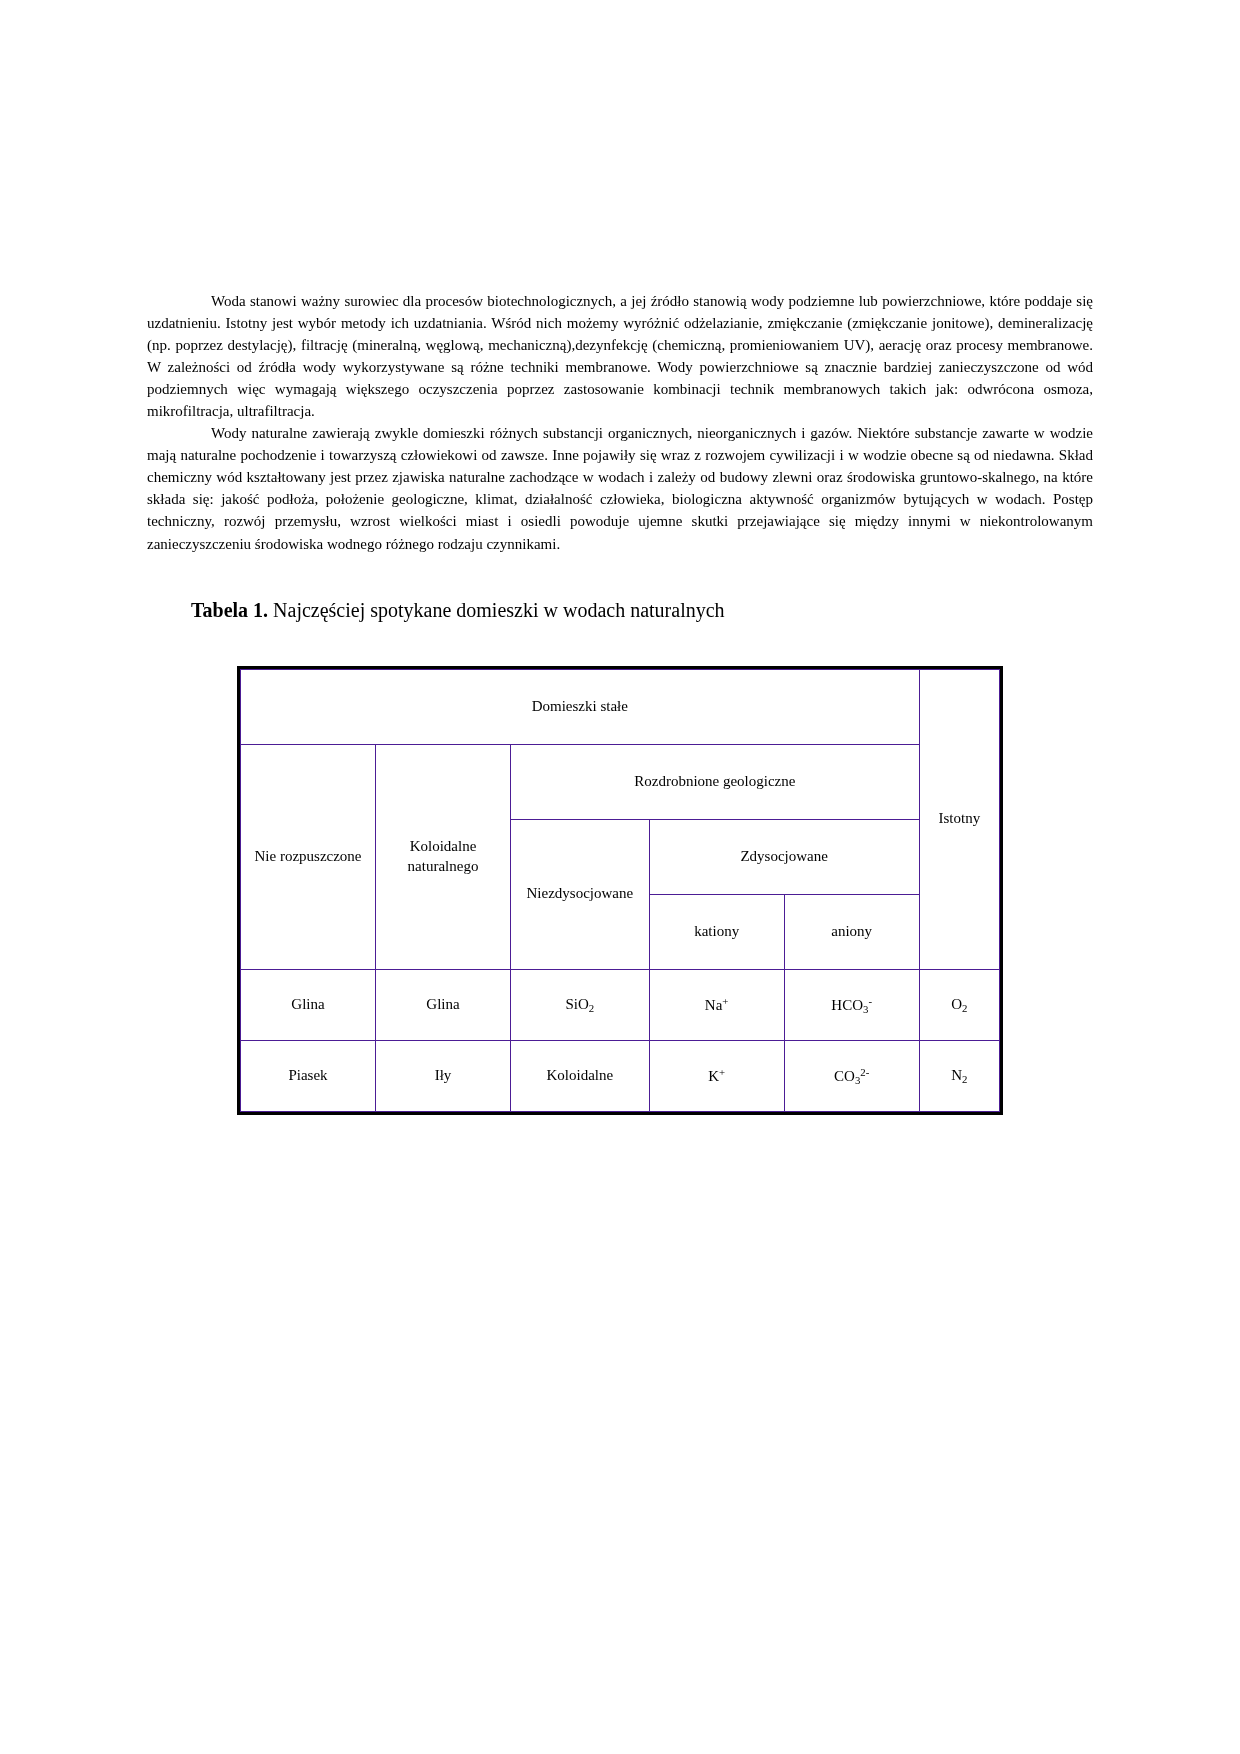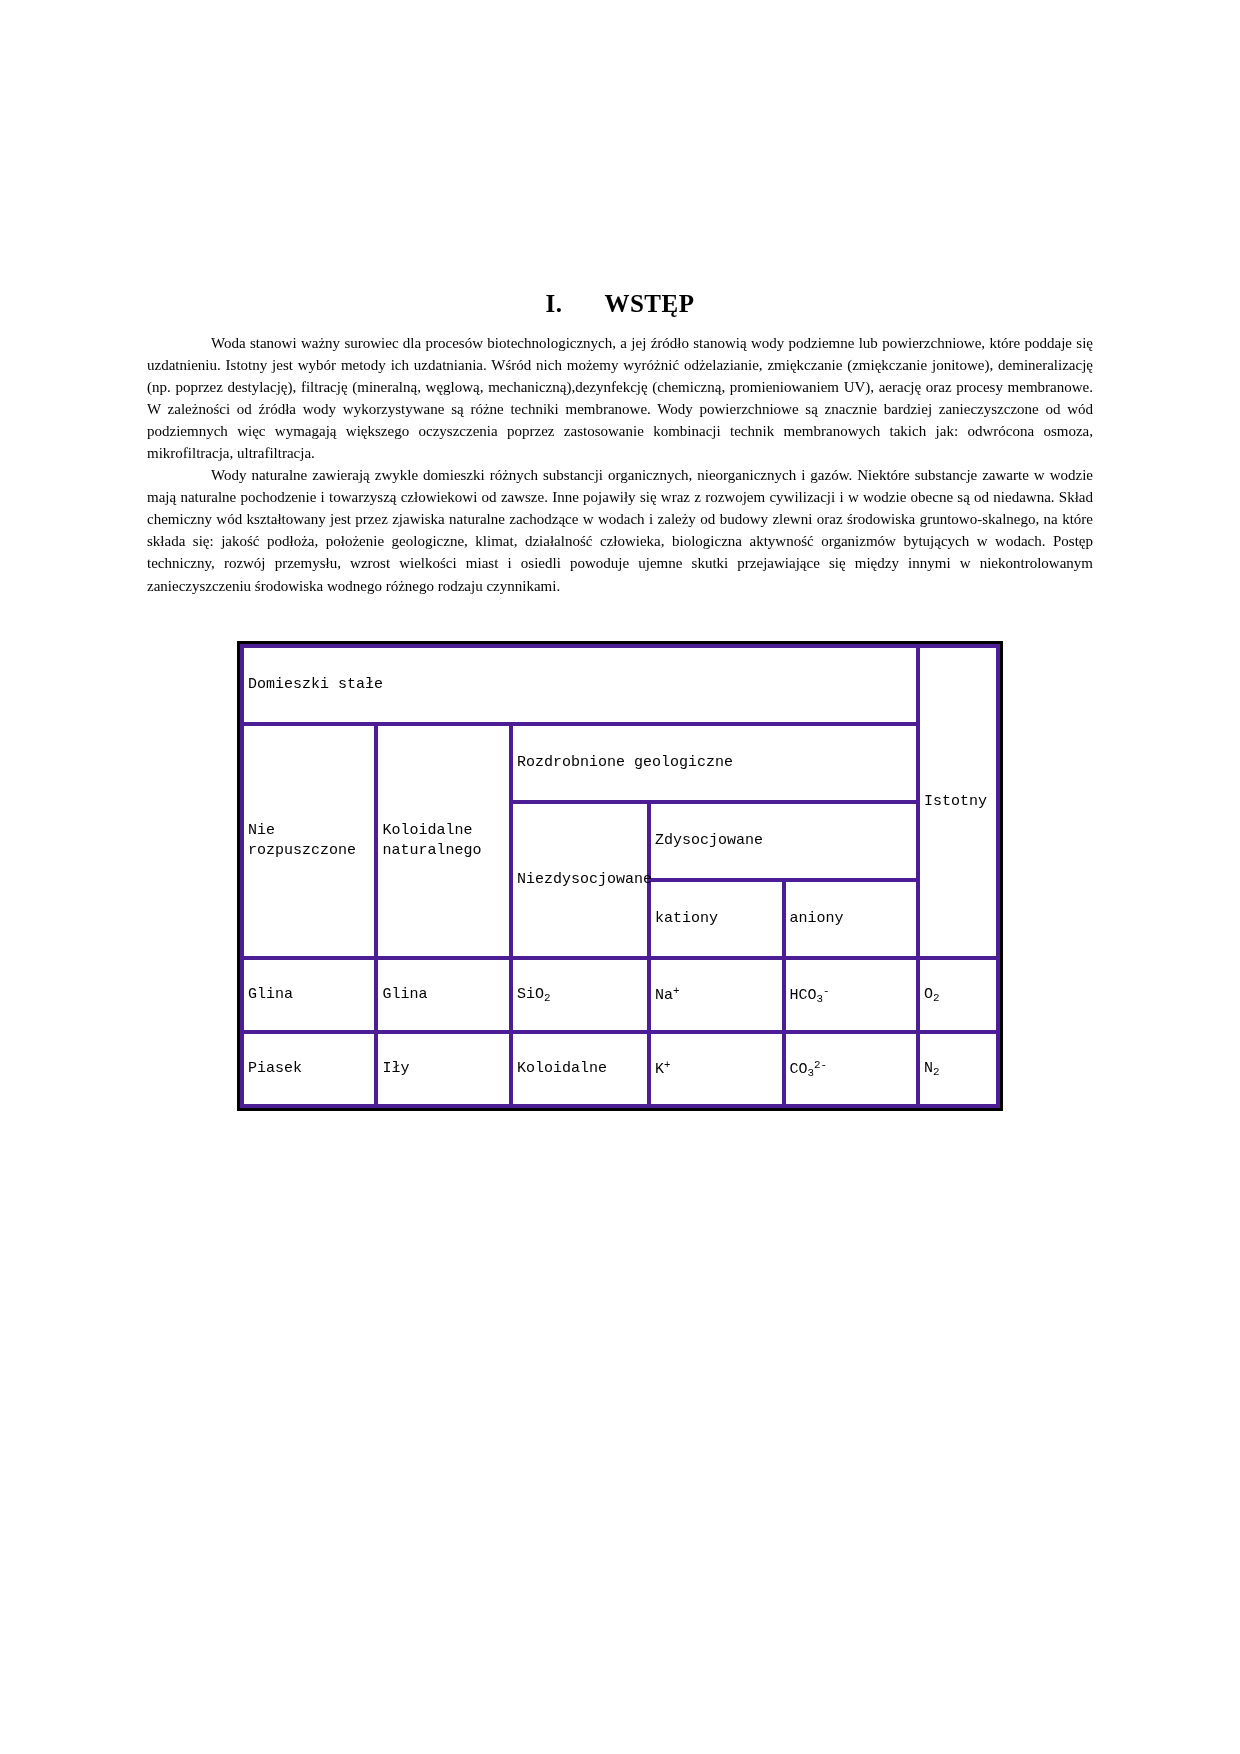--- a/index.html
+++ b/index.html
@@ -49,26 +49,25 @@
     font-weight: bold;
   }
   table.domieszki {
     margin: 44px auto 0 auto;
     border-collapse: collapse;
     width: 760px;
     table-layout: fixed;
     font-size: 15px;
   }
   table.domieszki td {
-    border: 4px solid #4c1d95;
-    text-align: left;
+    border: 1px solid #4c1d95;
+    text-align: center;
     vertical-align: middle;
     padding: 6px 4px;
     line-height: 1.3;
-    font-family: Liberation Mono, monospace;
   }
   table.domieszki {
     outline: 3px solid #000000;
   }
   .outer-wrap {
     border: 3px solid #000000;
     width: 766px;
     margin: 44px auto 0 auto;
     padding: 0;
     box-sizing: border-box;
@@ -81,27 +80,27 @@
   .h-row td { height: 62px; }
   .tall td { height: 58px; }
   sub { font-size: 0.72em; vertical-align: -0.28em; }
   sup { font-size: 0.72em; vertical-align: 0.42em; }
 </style>
 </head>
 <body>
 
 <div class="page">
 
-  <h1 class="doc-title">
-    <span class="numeral">I.</span><span>WSTĘP</span>
-  </h1>
 
   <p class="body-par">Woda stanowi ważny surowiec dla procesów biotechnologicznych, a jej źródło stanowią wody podziemne lub  powierzchniowe, które poddaje się uzdatnieniu. Istotny jest wybór metody ich uzdatniania. Wśród nich możemy wyróżnić odżelazianie, zmiękczanie (zmiękczanie jonitowe), demineralizację (np. poprzez destylację), filtrację (mineralną, węglową, mechaniczną),dezynfekcję (chemiczną, promieniowaniem UV), aerację oraz procesy membranowe. W zależności od źródła wody wykorzystywane są różne techniki membranowe. Wody powierzchniowe są znacznie bardziej zanieczyszczone od wód podziemnych więc wymagają większego oczyszczenia poprzez zastosowanie kombinacji technik membranowych takich jak: odwrócona osmoza, mikrofiltracja, ultrafiltracja.</p>
   <p class="body-par">Wody naturalne zawierają zwykle domieszki różnych substancji organicznych, nieorganicznych i gazów. Niektóre substancje zawarte w wodzie mają naturalne pochodzenie i towarzyszą człowiekowi od zawsze. Inne pojawiły się wraz z rozwojem cywilizacji i w wodzie obecne są od niedawna. Skład chemiczny wód kształtowany jest przez zjawiska naturalne zachodzące w wodach i zależy od budowy zlewni oraz środowiska gruntowo-skalnego, na które składa się: jakość podłoża, położenie geologiczne, klimat, działalność człowieka, biologiczna aktywność organizmów bytujących w wodach. Postęp techniczny, rozwój przemysłu, wzrost wielkości miast i osiedli powoduje ujemne skutki przejawiające się między innymi w niekontrolowanym zanieczyszczeniu środowiska wodnego różnego rodzaju czynnikami.</p>
 
+  <div class="table-caption">
+    <b>Tabela 1.</b><span> Najczęściej spotykane domieszki w wodach naturalnych</span>
+  </div>
 
   <div class="outer-wrap">
     <table class="domieszki">
       <colgroup>
         <col style="width:18.5%">
         <col style="width:18.5%">
         <col style="width:19%">
         <col style="width:18.5%">
         <col style="width:18.5%">
         <col style="width:11%">

